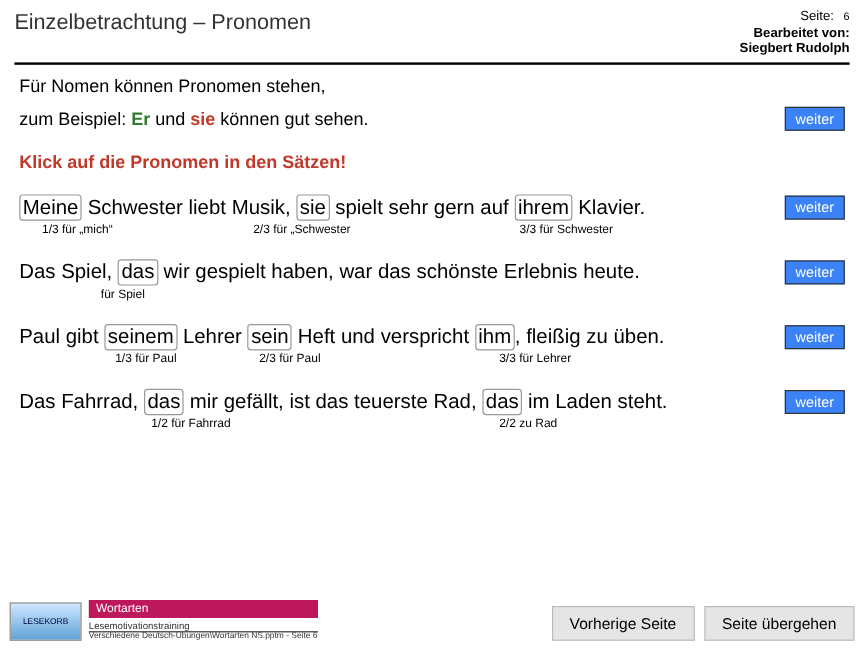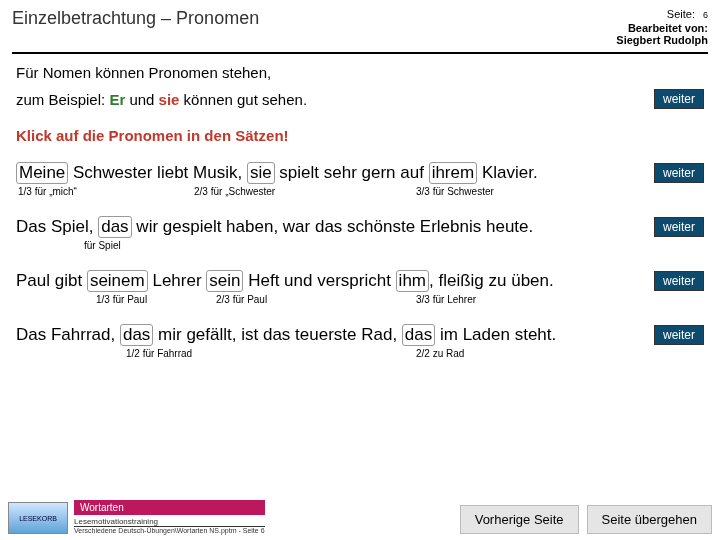--- a/index.html
+++ b/index.html
@@ -17,21 +17,21 @@
   .intro2 { font-size: 15px; }
   .bold { font-weight: normal; }
   .er { font-weight: bold; color: #2e7d32; }
   .sie { font-weight: bold; color: #c0392b; }
   .instruction { font-weight: bold; color: #c0392b; font-size: 15px; margin-bottom: 18px; }
   .klick { color: #c0392b; }
   .sentence-row { display: flex; justify-content: space-between; align-items: center; margin-bottom: 2px; }
   .sentence { font-size: 17px; }
   .box { border: 1.5px solid #999; border-radius: 3px; padding: 0 2px; display: inline-block; }
   .hints-row { display: flex; font-size: 10px; color: #000; margin-bottom: 16px; }
-  .weiter { background: #0c4a6e; color: #fff; font-size: 12px; padding: 2px 8px; border: 1px solid #333; cursor: pointer; }
+  .weiter { background: #3b82f6; color: #fff; font-size: 12px; padding: 2px 8px; border: 1px solid #333; cursor: pointer; }
   .footer { position: absolute; bottom: 0; left: 0; right: 0; display: flex; justify-content: space-between; align-items: flex-end; padding: 6px 8px; }
   .footer-left { display: flex; align-items: flex-end; gap: 6px; }
   .logo-box { width: 60px; height: 32px; background: linear-gradient(#cfe6ff,#5fa3d8); border: 1px solid #888; display:flex; align-items:center; justify-content:center; font-size:7px; color:#003; }
   .wortarten { background: #be185d; color: #fff; font-size: 10px; padding: 2px 6px; }
   .tiny { font-size: 8px; color: #333; margin-top:2px; border-bottom:1px solid #333;}
   .tiny2 { font-size: 7px; color: #333; }
   .footer-right { display: flex; gap: 8px; }
   .nav-btn { background: #e5e5e5; border: 1px solid #bbb; padding: 6px 14px; font-size: 13px; cursor: pointer; }
 </style>
 </head>
@@ -59,21 +59,21 @@
 
   <p class="instruction">
     <span class="klick">Klick</span><span> auf die Pronomen in den Sätzen!</span>
   </p>
 
   <div id="sentences">
       <div class="sentence-row">
         <div class="sentence"><span class="box">Meine</span><span> Schwester liebt Musik, </span><span class="box">sie</span><span> spielt sehr gern auf </span><span class="box">ihrem</span><span> Klavier.</span></div>
         <span class="weiter">weiter</span>
       </div>
-      <div class="hints-row" style="position: relative; height: 14px;">
+      <div class="hints-row" style="position: relative; height: 14px; margin-left: 17px;">
         <span style="position: absolute; left: 2px;">1/3 für „mich“</span>
         <span style="position: absolute; left: 178px;">2/3 für „Schwester</span>
         <span style="position: absolute; left: 400px;">3/3 für Schwester</span>
       </div>
       <div class="sentence-row">
         <div class="sentence"><span>Das Spiel, </span><span class="box">das</span><span> wir gespielt haben, war das schönste Erlebnis heute.</span></div>
         <span class="weiter">weiter</span>
       </div>
       <div class="hints-row" style="position: relative; height: 14px;">
         <span style="position: absolute; left: 68px;">für Spiel</span>

